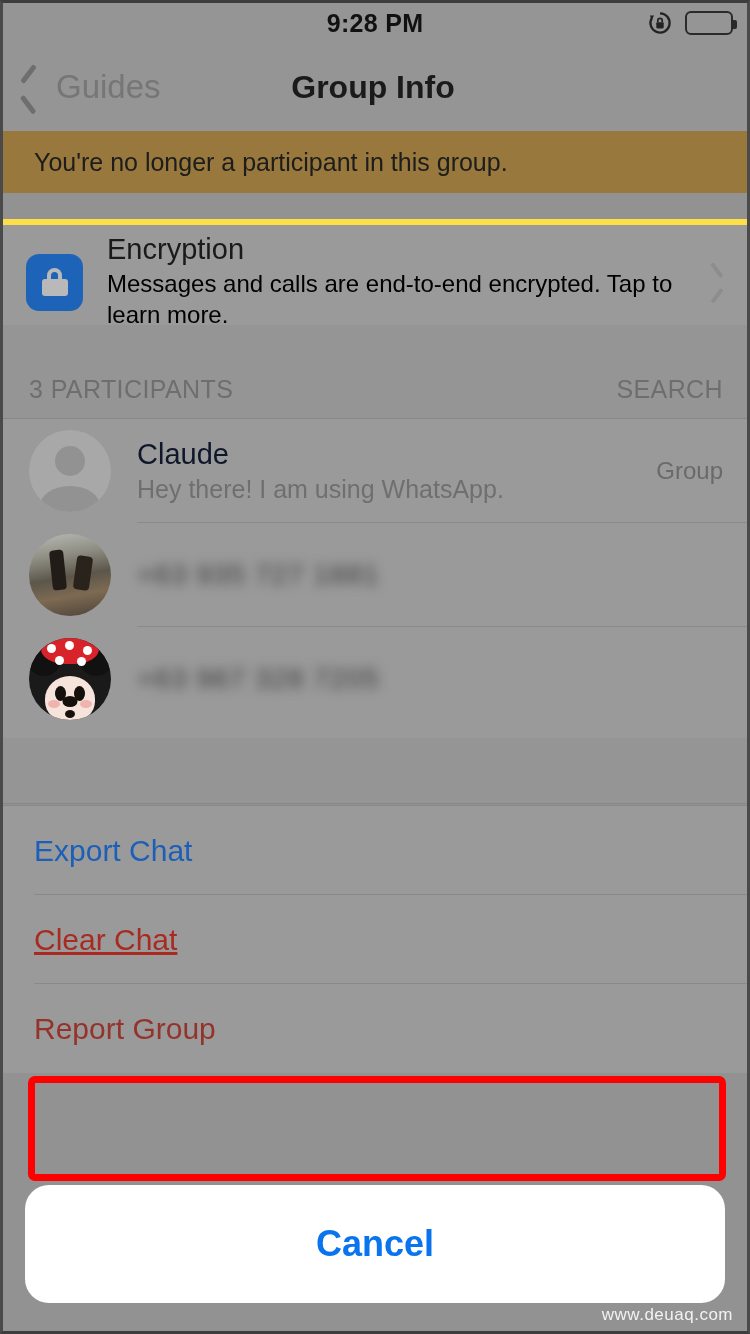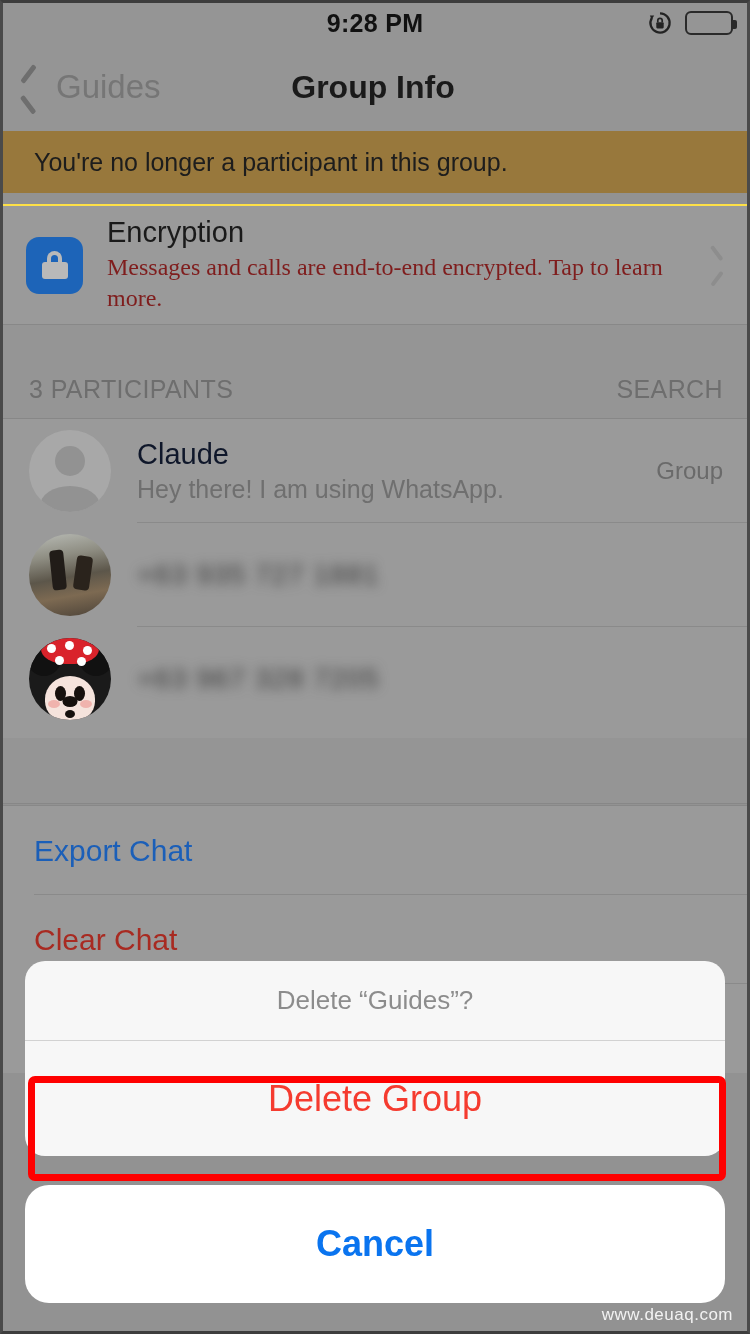--- a/index.html
+++ b/index.html
@@ -71,43 +71,43 @@
   }
 
   
   .banner {
     position:absolute; top:128px; left:0; right:0; height:62px;
     background:#98783c;
     display:flex; align-items:center;
   }
   .banner-text { margin-left:31px; font-size:25px; color:#1d1d1d; }
   .enc-row {
-    position:absolute; top:201px; left:0; right:0; height:121px;
+    position:absolute; top:216px; left:0; right:0; height:121px;
     background:#9a9a9a;
-    border-top:2px solid #fde047; border-bottom:1px solid #888;
+    border-top:6px solid #fde047; border-bottom:1px solid #888;
     display:flex; align-items:center;
   }
   .enc-icon {
     width:57px; height:57px; margin-left:23px; flex:none;
     background:#1d64b8; border-radius:13px;
     display:flex; align-items:center; justify-content:center;
   }
   .lock-shape { width:26px; height:28px; position:relative; }
   .lock-body {
     position:absolute; bottom:0; left:0; width:26px; height:17px;
     background:#b9b9b9; border-radius:3px;
   }
   .lock-shackle {
     position:absolute; top:0; left:5.5px; width:15px; height:14px;
     border:4.5px solid #b9b9b9; border-bottom:none;
     border-radius:8px 8px 0 0;
   }
   .enc-texts { margin-left:24px; flex:1; padding-right:14px; }
   .enc-title { font-size:29px; color:#1a1a1a; line-height:1.15; }
-  .enc-sub { font-size:24px; color:#7f1d1d; line-height:1.28; margin-top:3px;font-family:Liberation Serif, serif; }
+  .enc-sub { font-size:24px; color:#000000; line-height:1.28; margin-top:3px; }
   .chev-right {
     width:14px; height:26px; margin-right:24px; flex:none; position:relative;
   }
   .chev-right::before, .chev-right::after {
     content:""; position:absolute; right:1px; width:17px; height:3.5px;
     background:#8d8d8d; border-radius:2px;
   }
   .chev-right::before { top:6px;  transform:rotate(53deg);  transform-origin:right center; }
   .chev-right::after  { top:18px; transform:rotate(-53deg); transform-origin:right center; }
 
@@ -216,21 +216,21 @@
   }
   .act-row {
     height:89px; display:flex; align-items:center; position:relative; cursor:pointer;
   }
   .act-row .divider {
     position:absolute; bottom:0; left:31px; right:0; height:1px; background:#8a8a8a;
   }
   .act-row:last-child .divider { display:none; }
   .act-label { margin-left:31px; font-size:30px; }
   .act-blue { color:#1b5fb8; }
-  .act-red  { color:#a82a21; }
+  .act-red  { color:#a82a21;text-decoration:underline; }
   .act-red2 { color:#94332b; }
 
   
   .sheet {
     position:absolute; left:22px; right:22px; bottom:175px;
     background:#f7f7f7; border-radius:20px; overflow:hidden;
   }
   .sheet-title {
     height:80px; display:flex; align-items:center; justify-content:center;
     font-size:26px; color:#8c8c8c;
@@ -375,24 +375,20 @@
     <div class="act-row">
       <span class="act-label act-red">Clear Chat</span>
       <span class="divider"></span>
     </div>
     <div class="act-row">
       <span class="act-label act-red2">Report Group</span>
 
     </div>
   </div>
 
-  <div class="sheet">
-    <div class="sheet-title">Delete “Guides”?</div>
-    <div class="sheet-destructive">Delete Group</div>
-  </div>
 
   <div class="cancel-btn">Cancel</div>
 
   <div class="highlight-box"></div>
 
   <div class="watermark">www.deuaq.com</div>
 
 </div>
 
 </body></html>

